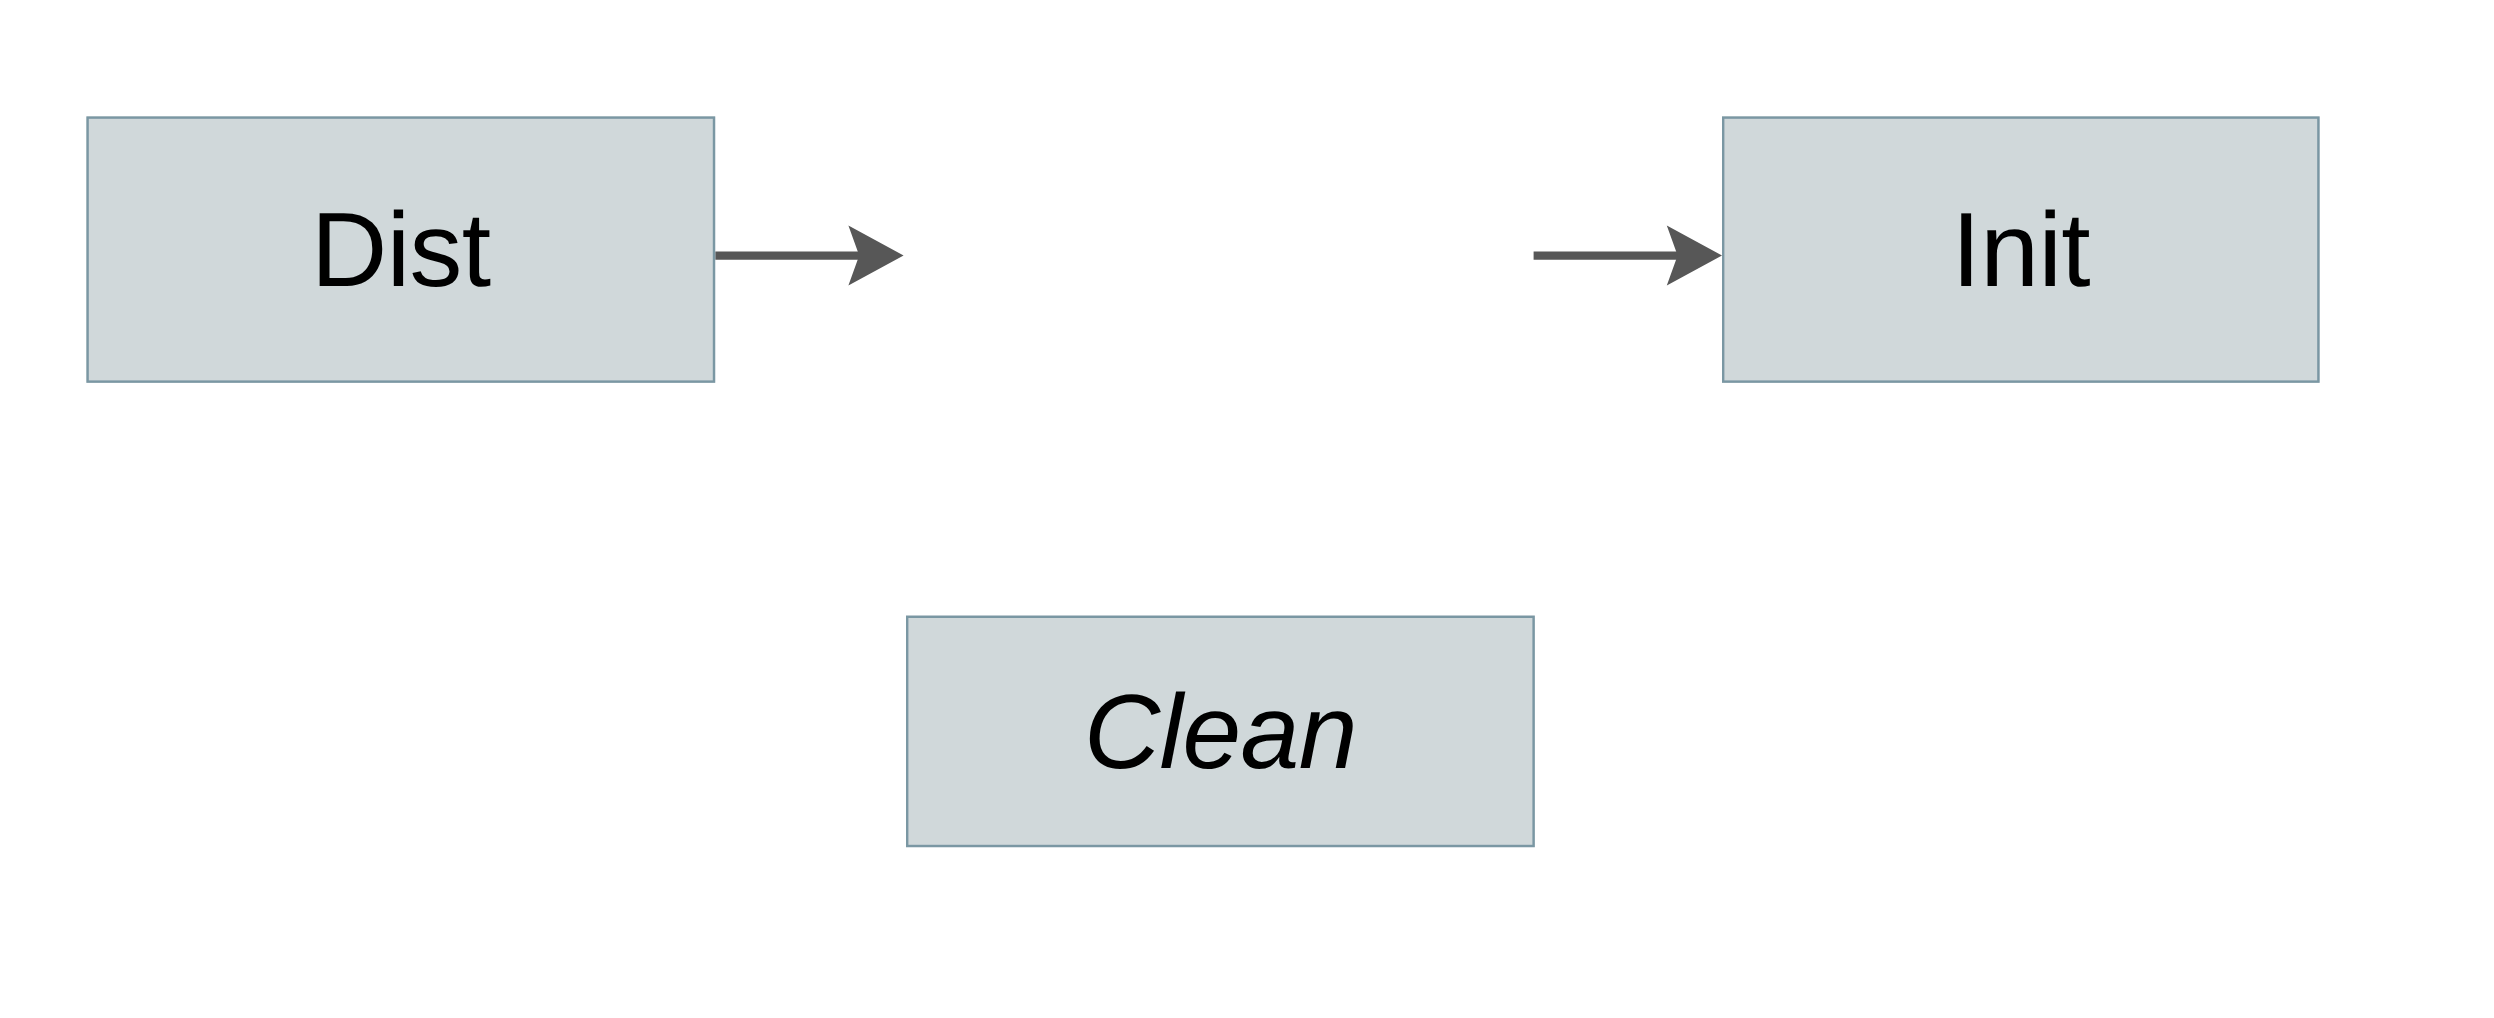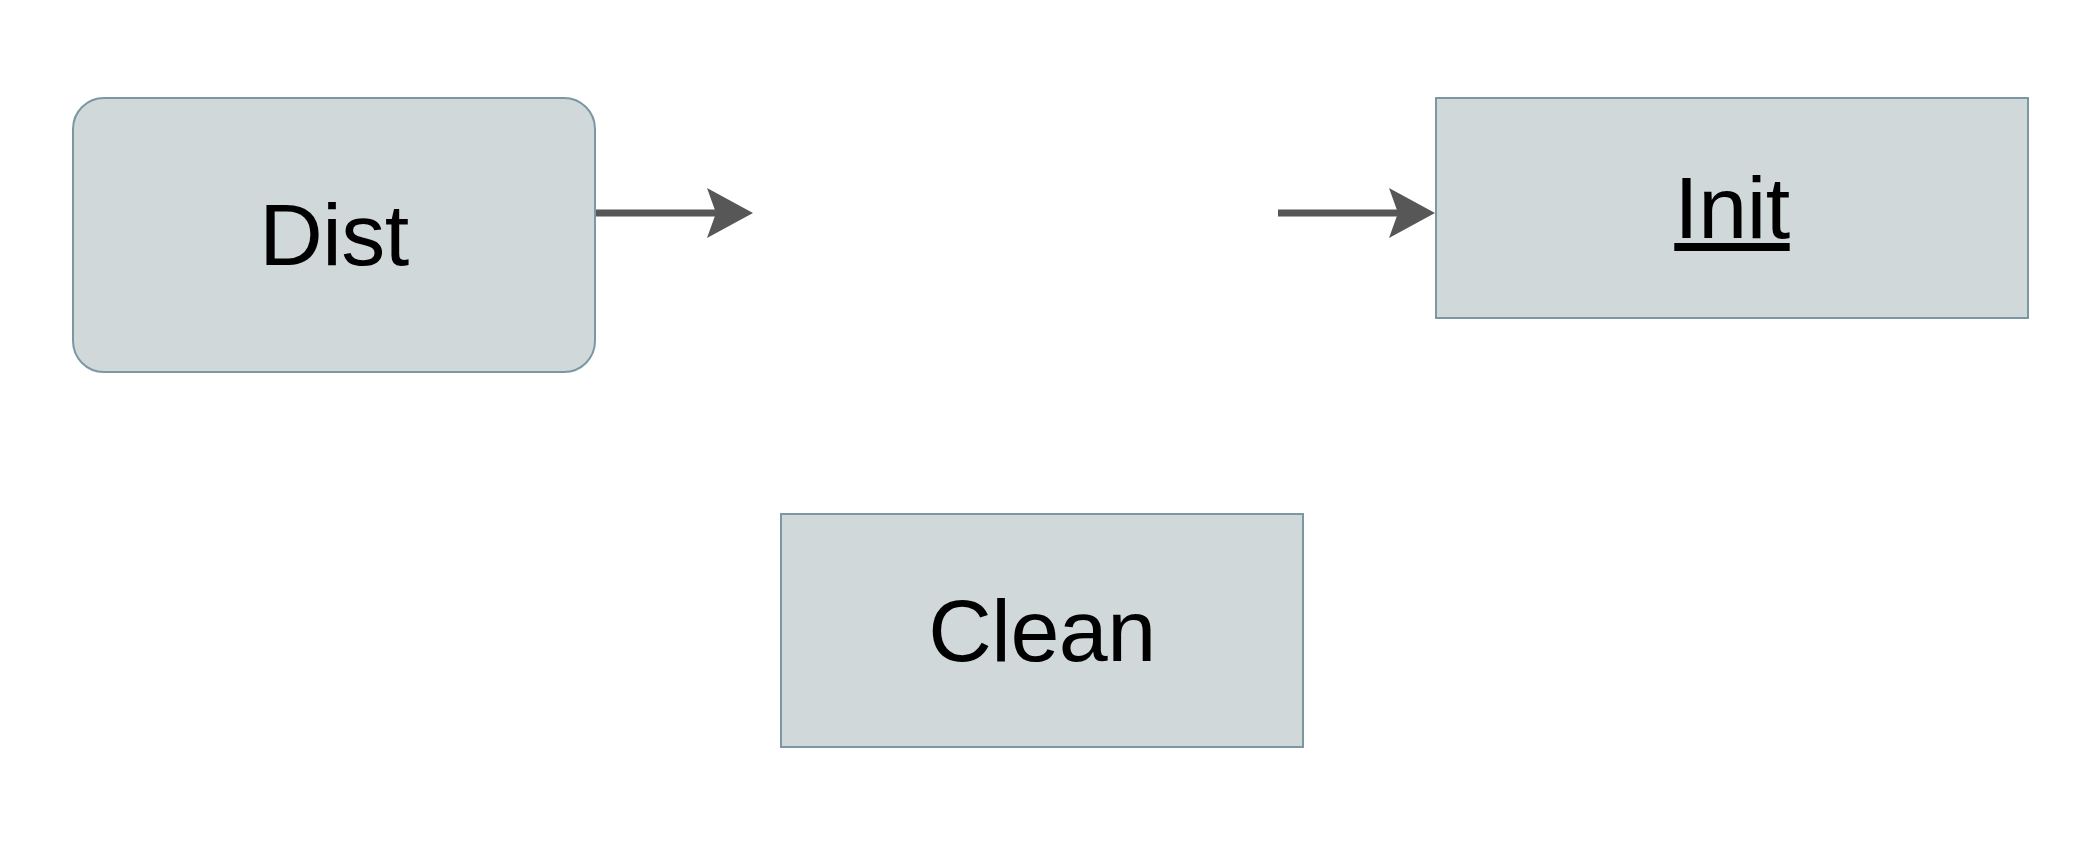--- a/index.html
+++ b/index.html
@@ -39,24 +39,24 @@
   }
   .edge-layer {
     position: absolute;
     left: 0;
     top: 0;
     width: 2078px;
     height: 848px;
     pointer-events: none;
   }
   
-  #node-dist    { left: 72px;   top: 97px;  width: 524px; height: 276px; border-radius: 32px; }
+  #node-dist    { left: 72px;   top: 97px;  width: 524px; height: 222px; }
   #node-compile { left: 753px;  top: 97px;  width: 525px; height: 222px; }
-  #node-init    { left: 1435px; top: 97px;  width: 594px; height: 222px; text-decoration: underline; }
-  #node-clean   { left: 780px;  top: 513px; width: 524px; height: 235px; }
+  #node-init    { left: 1435px; top: 97px;  width: 498px; height: 222px; }
+  #node-clean   { left: 755px;  top: 513px; width: 524px; height: 193px; font-style: italic; }
 </style>
 </head>
 <body>
 
 <div id="canvas">
 
   <svg class="edge-layer" viewBox="0 0 2078 848" width="2078" height="848" xmlns="http://www.w3.org/2000/svg">
 
     <g>
       <line x1="596" y1="213" x2="720" y2="213" stroke="#575757" stroke-width="7" stroke-linecap="butt"></line>

